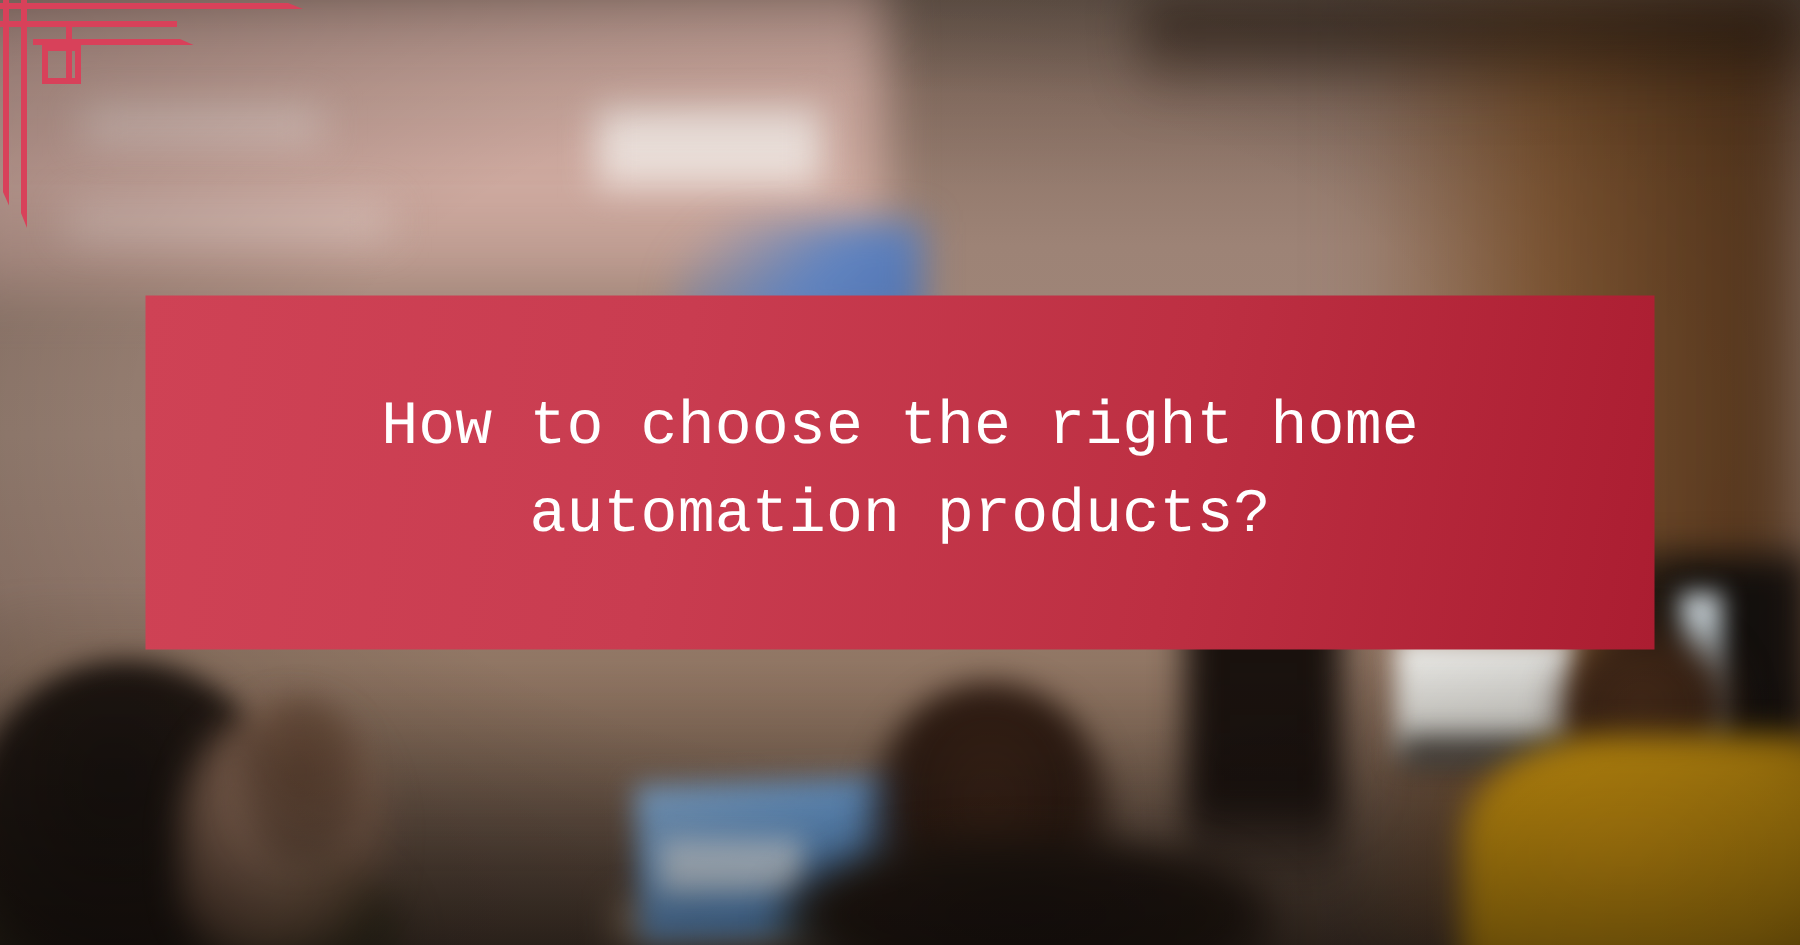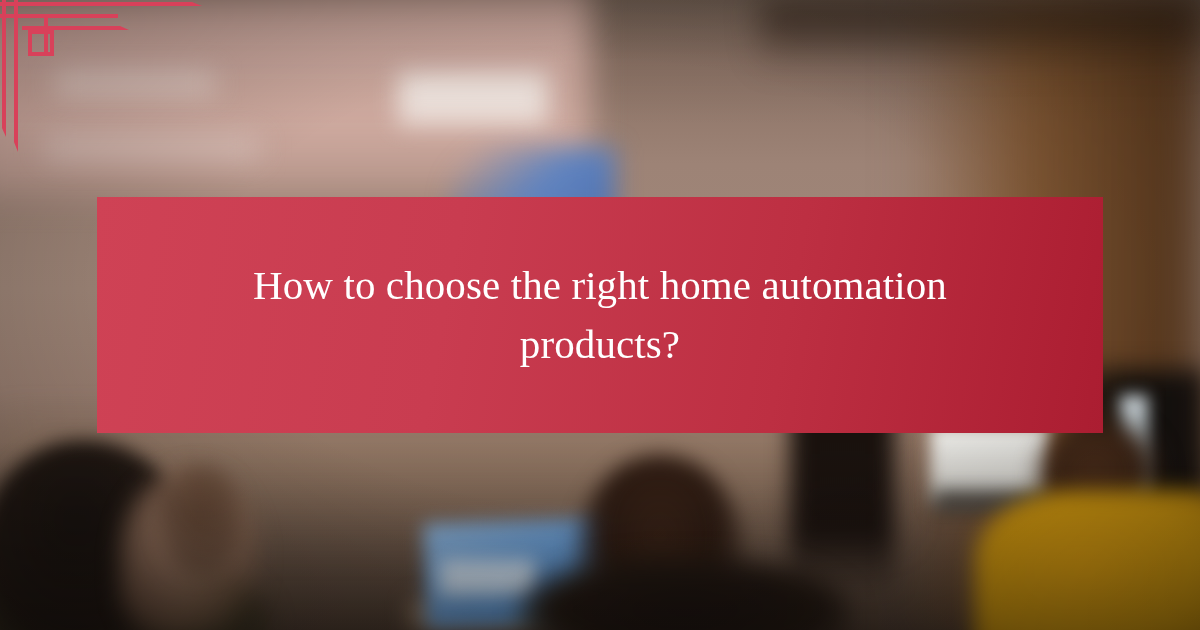--- a/index.html
+++ b/index.html
@@ -6,21 +6,21 @@
   html, body {
     margin: 0;
     padding: 0;
     background: #000;
   }
   #canvas {
     position: relative;
     width: 1200px;
     height: 630px;
     overflow: hidden;
-    font-family: Liberation Serif, serif;
+    font-family: Liberation Mono, monospace;
   }
 
   
   .photo {
     position: absolute;
     inset: 0;
     overflow: hidden;
     background: #6d5a4c;
   }
   .ph-layer { position: absolute; }

